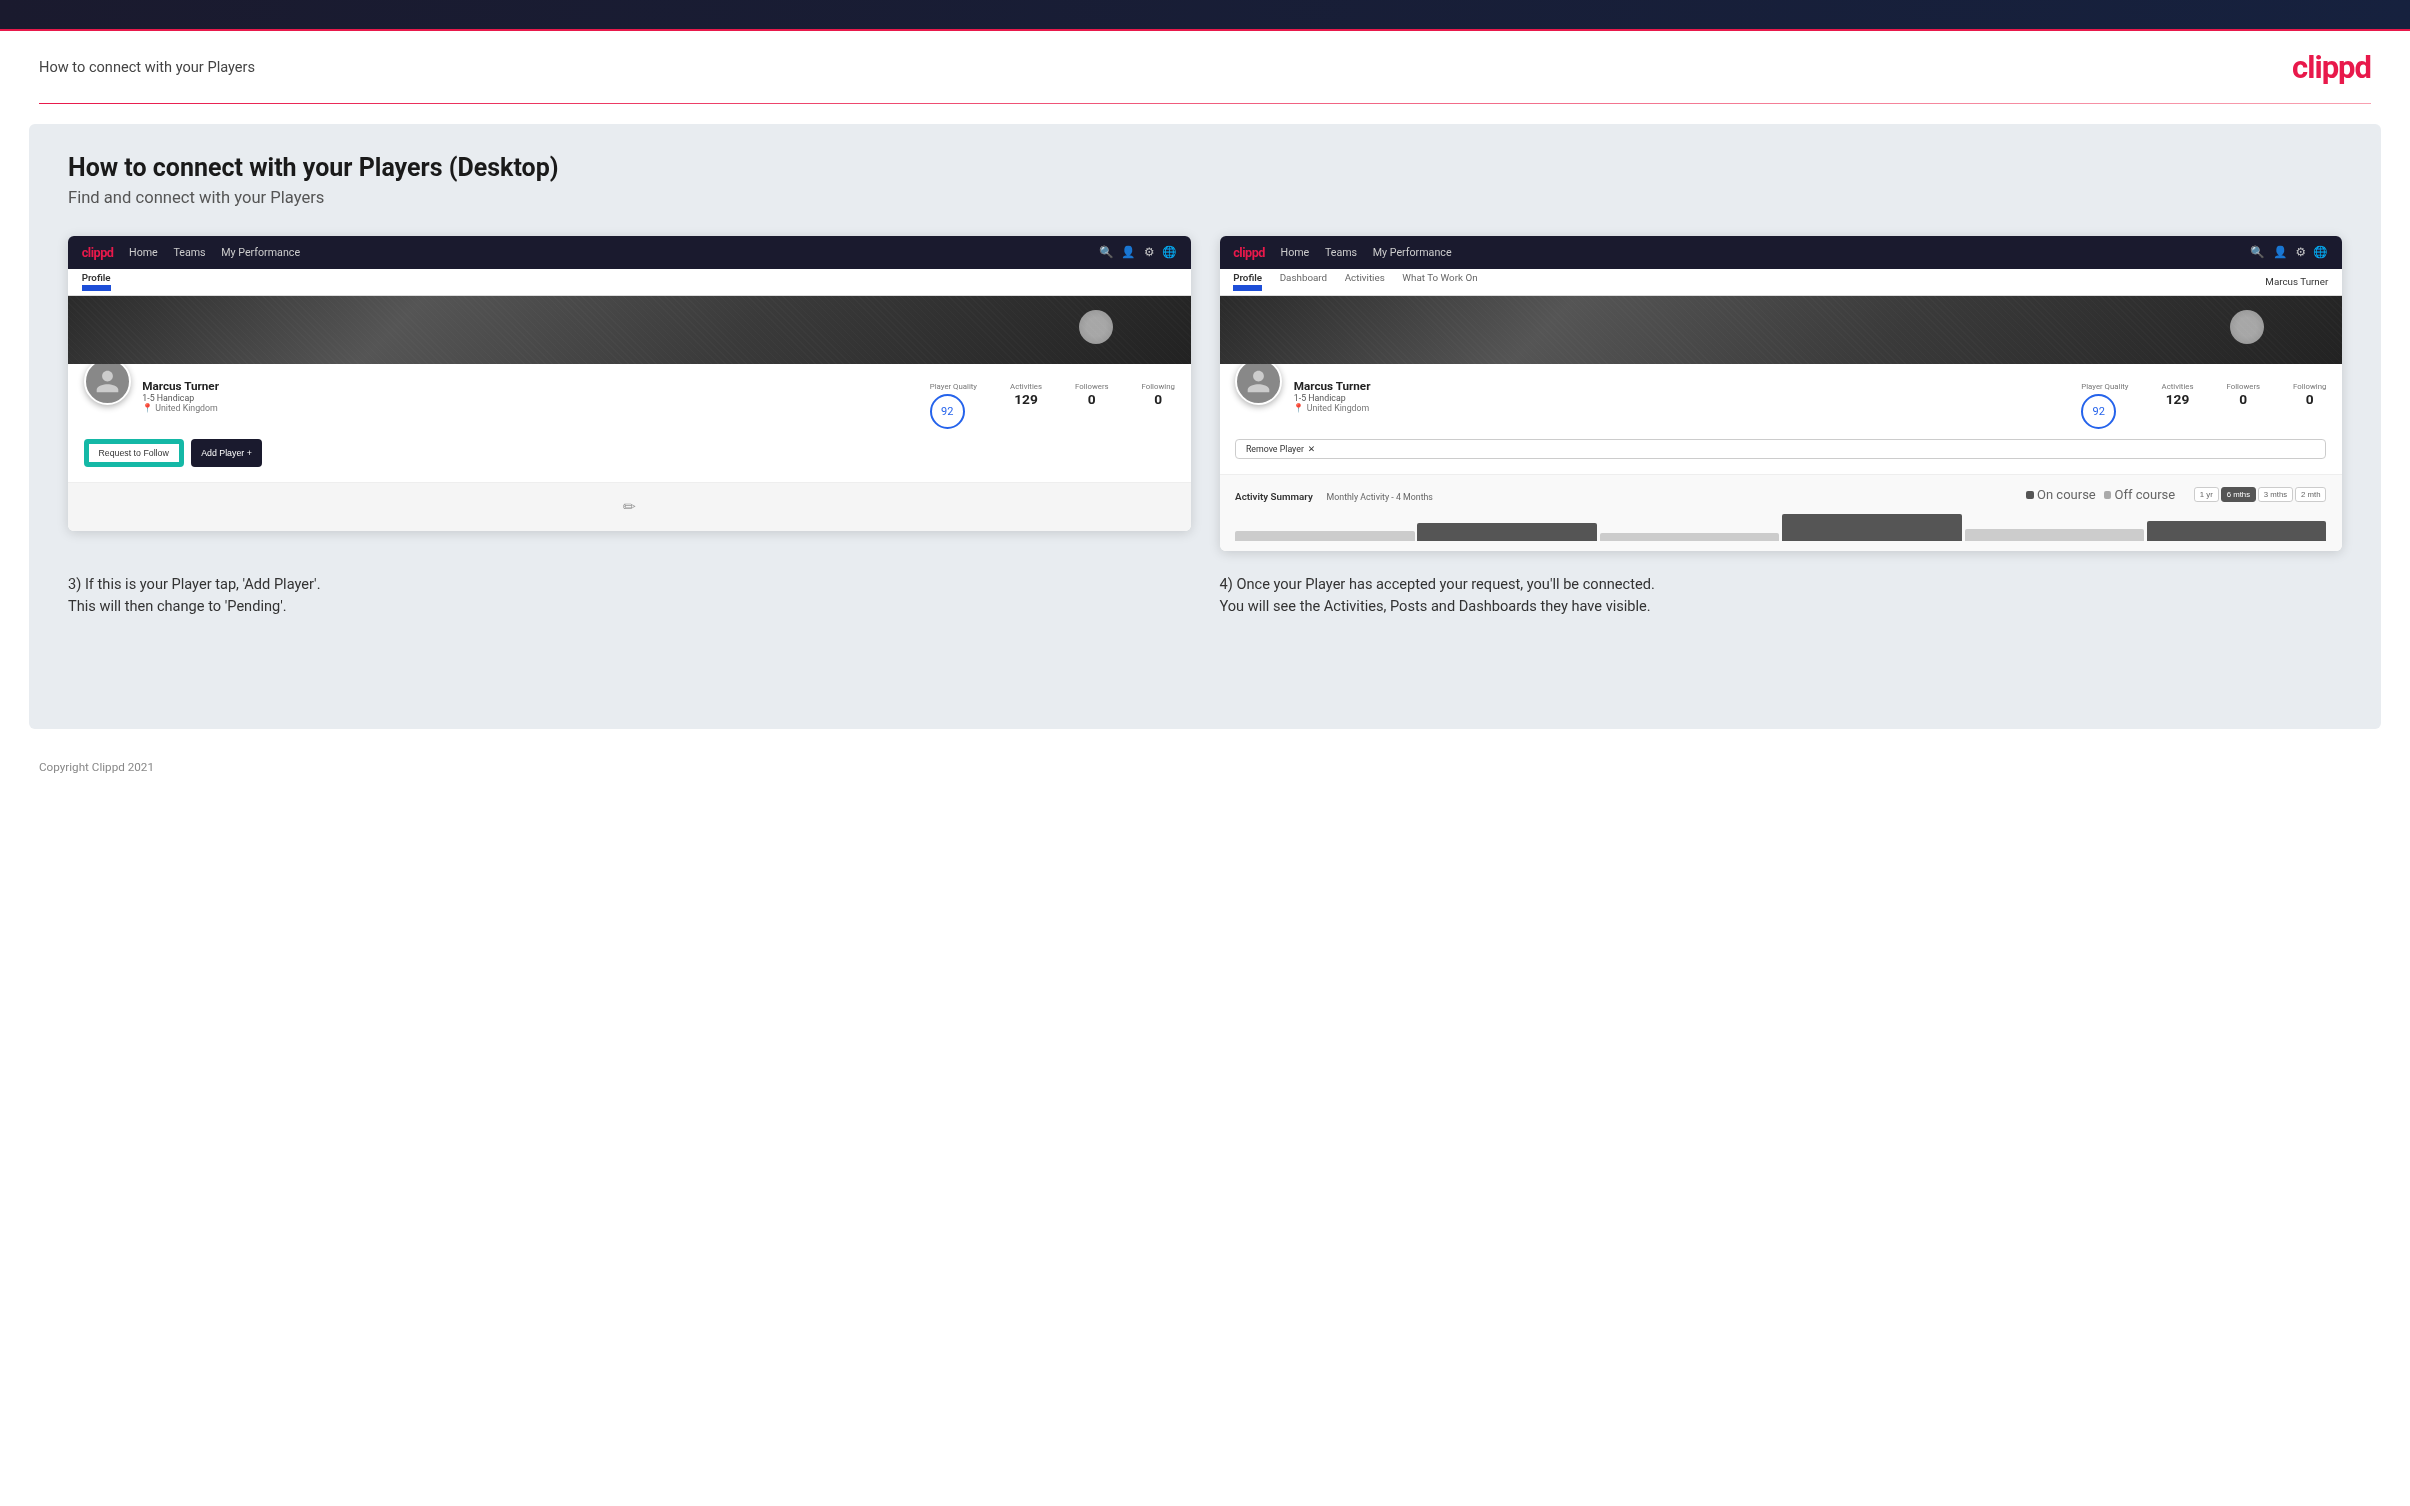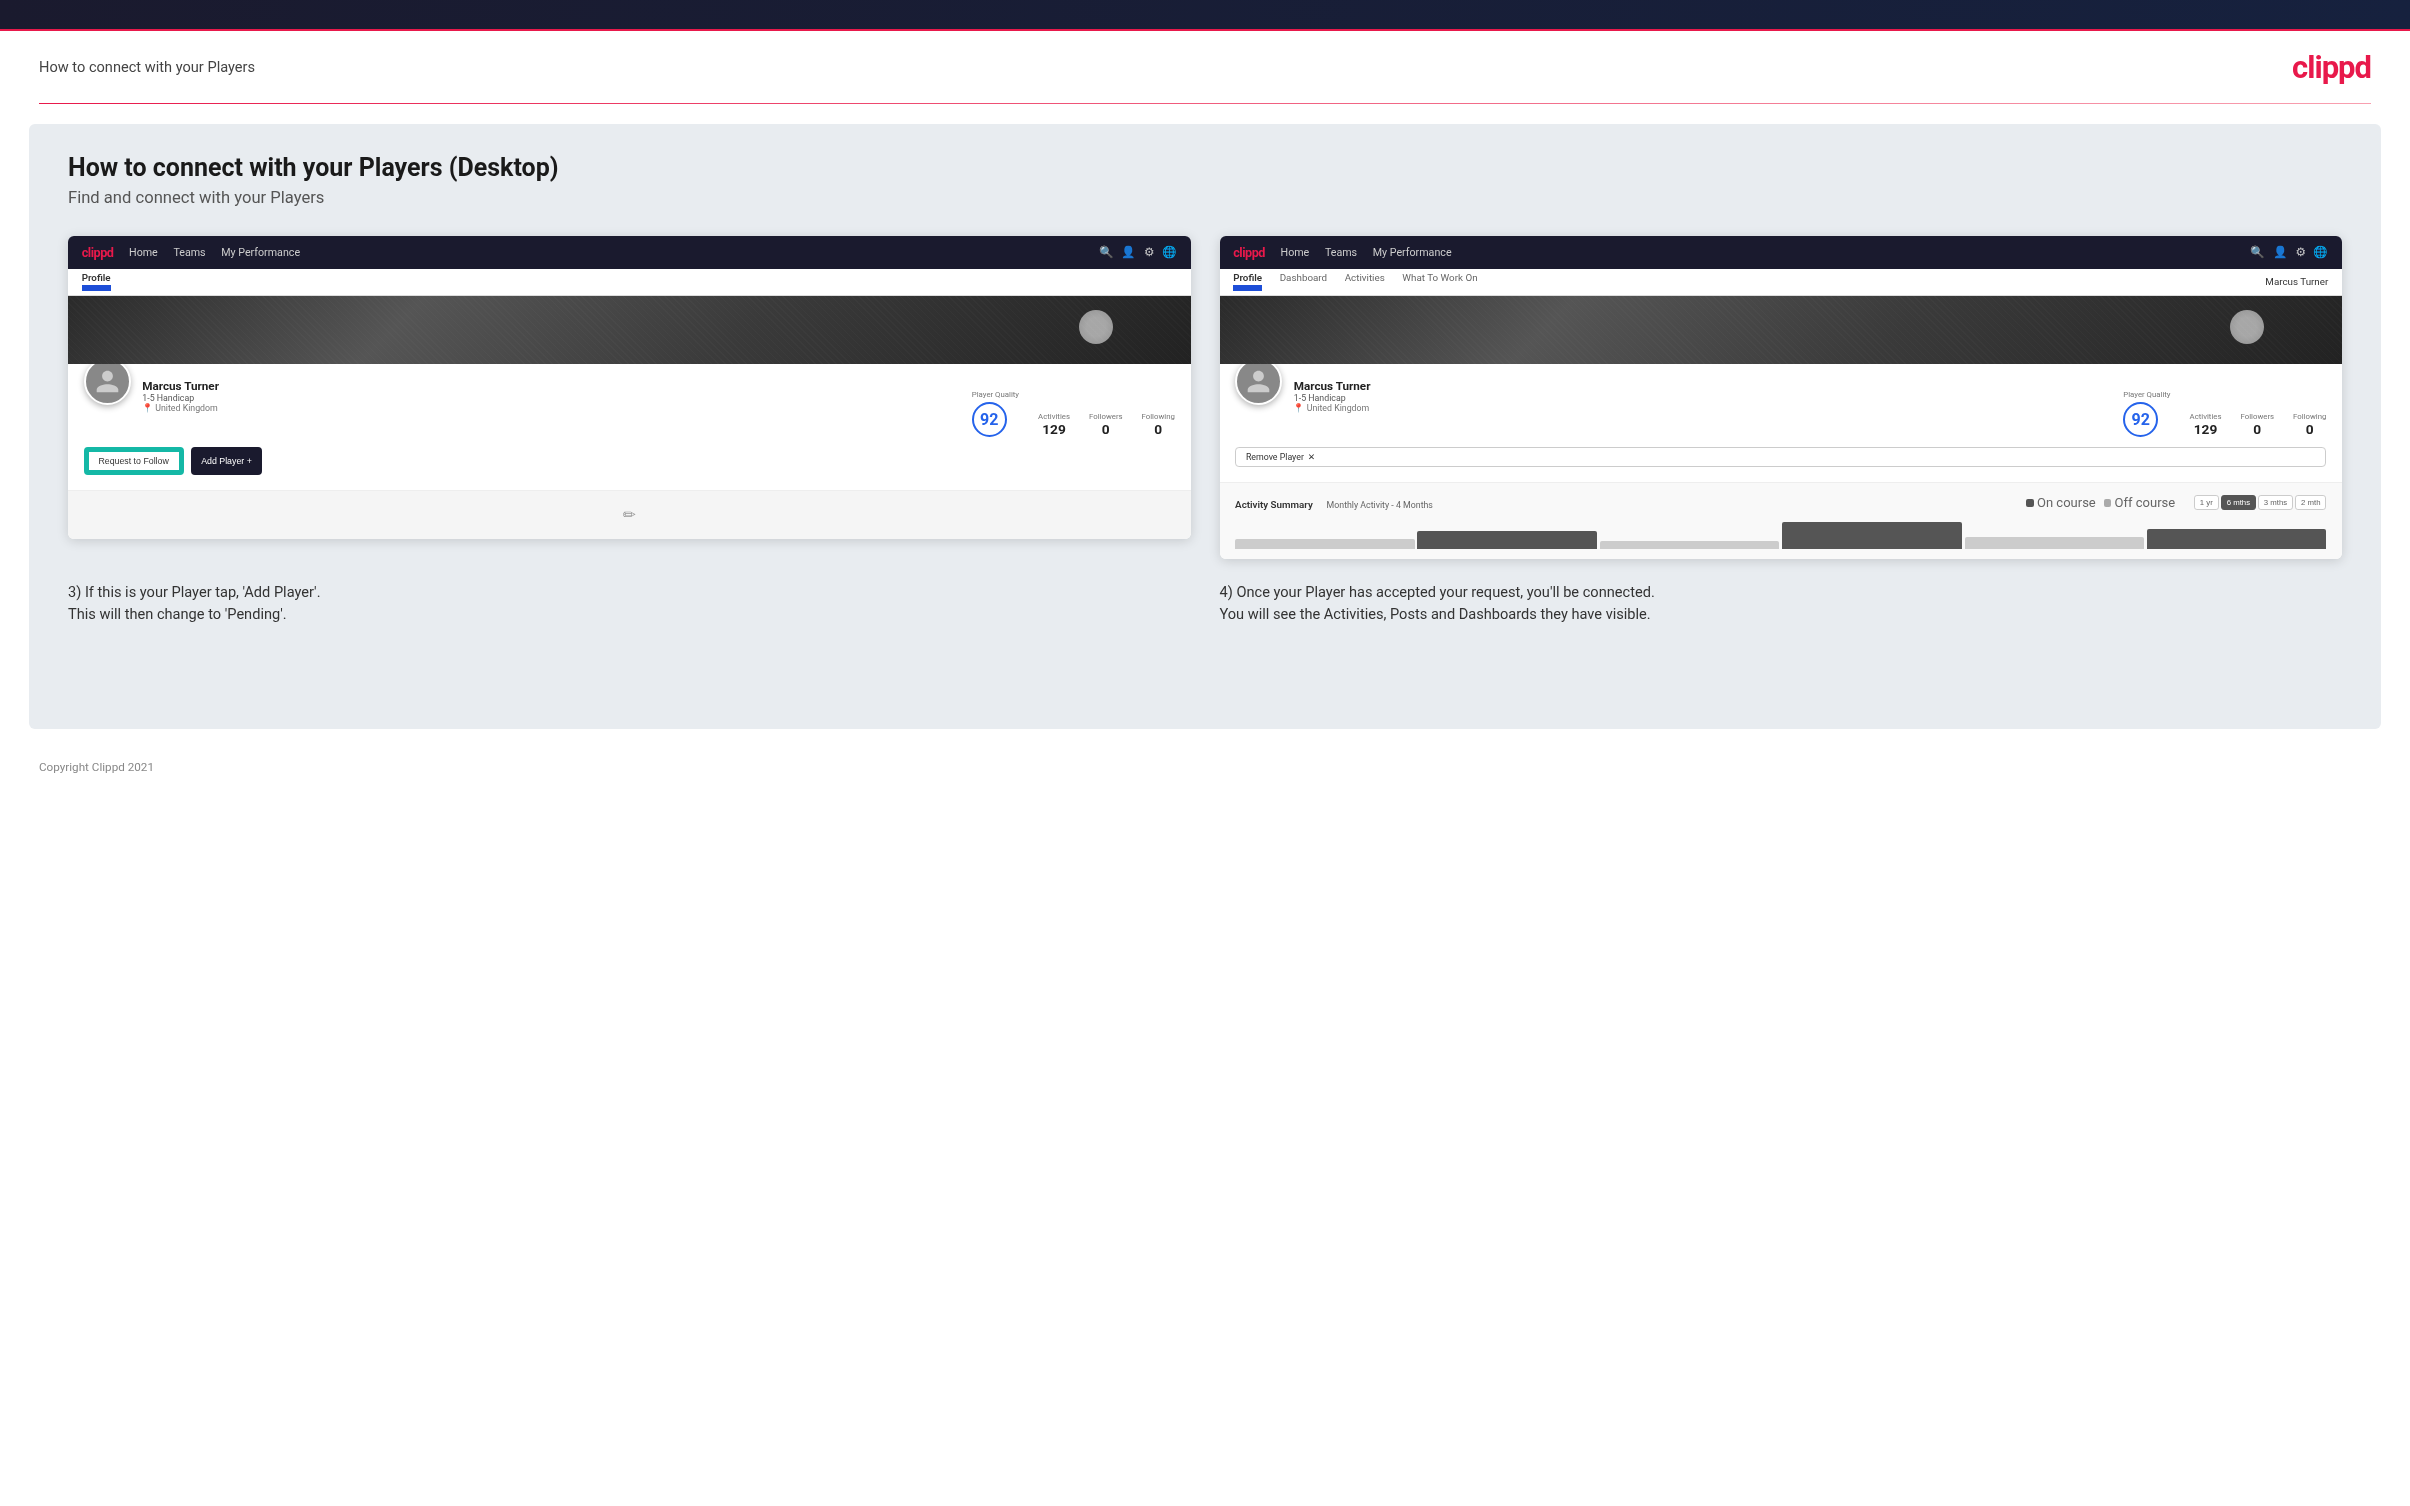--- a/index.html
+++ b/index.html
@@ -247,22 +247,22 @@
     }
 
     .mock-quality-circle {
       width: 35px;
       height: 35px;
       border-radius: 50%;
       border: 2.9px solid #2563eb;
       display: flex;
       align-items: center;
       justify-content: center;
-      font-size: 16px;
-      font-weight: 700;
+      font-size: 11px;
+      font-weight: 400;
       color: #2563eb;
     }
 
     .mock-buttons {
       display: flex;
       gap: 7.8px;
       margin-top: 7.8px;
     }
 
     .mock-btn-follow {
@@ -411,23 +411,23 @@
 
     
     .footer {
       padding: 11.7px 39px;
       font-size: 11.7px;
       color: #888;
     }
 
     .mock-profile-stats-row {
       display: flex;
-      align-items: flex-end;
-      gap: 19px;
-      margin-top: 15px;
+      align-items: flex-start;
+      gap: 33px;
+      margin-top: 7px;
     }
 
     .mock-quality-wrap {
       text-align: center;
     }
 
     .mock-quality-label {
       font-size: 7.8px;
       color: #777;
       margin-bottom: 2.9px;

